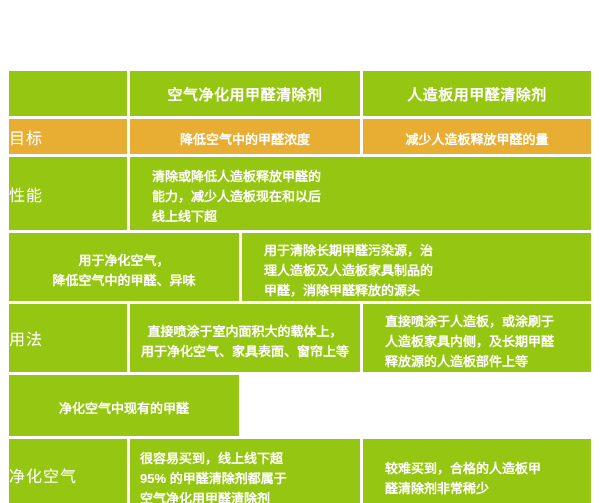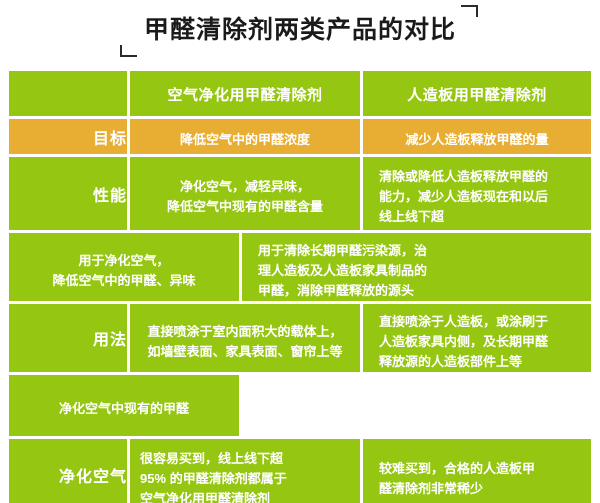--- a/index.html
+++ b/index.html
@@ -88,36 +88,36 @@
     align-items: center;
     color: #ffffff;
     background: #95c612;
     overflow: hidden;
   }
   .cell.orange { background: #e8ae33; }
 
   .c-label {
     width: 118px;
     flex: 0 0 118px;
-    justify-content: flex-end;
+    justify-content: flex-start;
     font-size: 16px;
-    font-weight: bold;
+    font-weight: normal;
     letter-spacing: 1px;
     margin-right: 3px;
   }
   .c-mid {
     width: 230px;
     flex: 0 0 230px;
     margin-right: 3px;
     padding: 6px 10px;
     justify-content: center;
   }
   .c-right {
     flex: 1 1 auto;
-    padding: 6px 16px;
+    padding: 6px 22px;
     justify-content: flex-start;
   }
 
   .txt {
     font-size: 13px;
     font-weight: bold;
     line-height: 20px;
     white-space: pre-line;
     margin-top: 7px;
   }
@@ -139,27 +139,20 @@
   .r-use .cell   { height: 68px; }
   .r-method .cell{ height: 68px; }
   .r-result .cell{ height: 61px; }
   .r-buy .cell   { height: 72px; }
 </style>
 </head>
 <body>
 
 <div class="page">
 
-  <div class="title-wrap">
-    <div class="title-inner">
-      <span class="corner tr"></span>
-      <span class="corner bl"></span>
-      <div class="title-text">甲醛清除剂两类产品的对比</div>
-    </div>
-  </div>
 
   <div class="table">
 
     <div class="row r-head">
       <div class="cell c-label">
         <span class="head-txt"></span>
       </div>
       <div class="cell c-mid">
         <span class="head-txt">空气净化用甲醛清除剂</span>
       </div>
@@ -177,24 +170,20 @@
       </div>
       <div class="cell c-right orange">
         <span class="txt center">减少人造板释放甲醛的量</span>
       </div>
     </div>
 
     <div class="row r-perf">
       <div class="cell c-label">
         <span>性能</span>
       </div>
-      <div class="cell c-mid">
-        <span class="txt center">净化空气，减轻异味，
-降低空气中现有的甲醛含量</span>
-      </div>
       <div class="cell c-right">
         <span class="txt left">清除或降低人造板释放甲醛的
 能力，减少人造板现在和以后
 线上线下超</span>
       </div>
     </div>
 
     <div class="row r-use">
       <div class="cell c-mid">
         <span class="txt center">用于净化空气，
@@ -206,21 +195,21 @@
 甲醛，消除甲醛释放的源头</span>
       </div>
     </div>
 
     <div class="row r-method">
       <div class="cell c-label">
         <span>用法</span>
       </div>
       <div class="cell c-mid">
         <span class="txt center">直接喷涂于室内面积大的载体上，
-如墙壁表面、家具表面、窗帘上等</span>
+用于净化空气、家具表面、窗帘上等</span>
       </div>
       <div class="cell c-right">
         <span class="txt left">直接喷涂于人造板，或涂刷于
 人造板家具内侧，及长期甲醛
 释放源的人造板部件上等</span>
       </div>
     </div>
 
     <div class="row r-result">
       <div class="cell c-mid">

